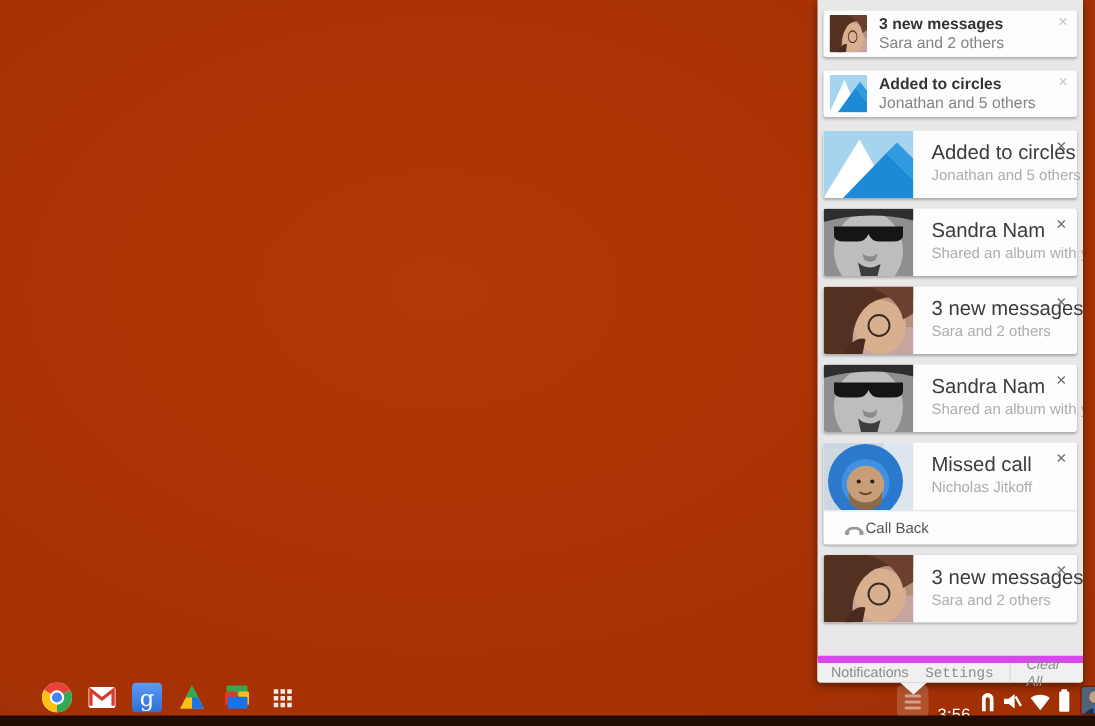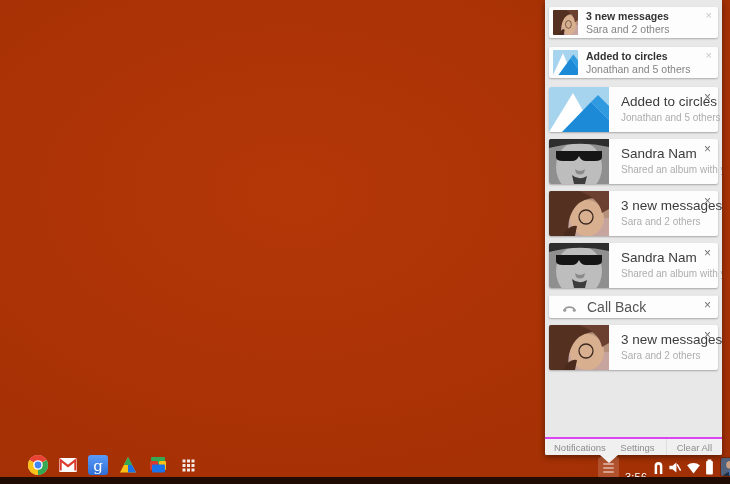--- a/index.html
+++ b/index.html
@@ -40,27 +40,27 @@
   .popup-close { position:absolute; top:2px; right:6px; font-size:11px; color:#c6c6c6; cursor:pointer; }
 
   .card { margin:0 4px 7px 4px; background:#fdfdfd; border-radius:2px; box-shadow:0 1px 2px rgba(0,0,0,.28); position:relative; cursor:pointer; }
   .card-top { display:flex; height:45px; }
   .card-img { width:60px; height:45px; flex:none; border-radius:2px 0 0 2px; overflow:hidden; }
   .card-img svg { display:block; width:100%; height:100%; }
   .card-body { padding:7px 0 0 12px; min-width:0; }
   .card-title { font-size:13.5px; color:#3c3c3c; line-height:15px; white-space:nowrap; }
   .card-sub { font-size:10px; color:#adadad; line-height:11px; margin-top:3px; white-space:nowrap; }
   .card-close { position:absolute; top:4px; right:7px; font-size:12px; color:#6f6f6f; cursor:pointer; line-height:12px; }
-  .action-row { display:flex; align-items:center; height:23px; border-top:1px solid #e9e9e9; padding-left:13px; gap:10px; font-size:14px; color:#555; }
+  .action-row { display:flex; align-items:center; height:23px; border-top:1px solid #e9e9e9; padding-left:13px; font-size:10px; color:#555; }
   .action-row svg { display:block; }
 
-  #panel-footer { position:absolute; left:0; right:0; bottom:0; height:18px; background:#f0f0f0; border-top:2px solid #d946ef; display:flex; align-items:center; font-size:9.5px; color:#8d8d8d; border-radius:0 0 2px 2px; }
+  #panel-footer { position:absolute; left:0; right:0; bottom:0; height:18px; background:#f0f0f0; border-top:5px solid #d946ef; display:flex; align-items:center; font-size:9.5px; color:#8d8d8d; border-radius:0 0 2px 2px; }
   #footer-notifications { flex:1; padding-left:9px; cursor:default; }
-  #footer-settings { padding:0 11px; cursor:pointer; height:100%; display:flex; align-items:center; }
-  #footer-clear { padding:0 10px; cursor:pointer; height:100%; display:flex; align-items:center; border-left:1px solid #dedede; }
+  #footer-settings { padding:0 11px; cursor:pointer; height:100%; display:flex; align-items:center;font-family:Liberation Mono, monospace; }
+  #footer-clear { padding:0 10px; cursor:pointer; height:100%; display:flex; align-items:center; border-left:1px solid #dedede;font-style:italic; }
 </style>
 </head>
 <body style="background: rgb(172, 51, 6);">
 
 <div id="wallpaper"></div>
 
 <div id="panel">
   <div id="panel-scroll">
   <div class="popup">
     <div class="popup-img">
@@ -168,20 +168,39 @@
           </div>
       <div class="card-body">
         <div class="card-title">Sandra Nam</div>
         <div class="card-sub">Shared an album with you</div>
       </div>
     </div>
     <span class="card-close">×</span>
 
   </div>
   <div class="card">
+    <div class="card-top">
+      <div class="card-img">
+            <svg viewBox="0 0 60 45" preserveAspectRatio="none">
+    <rect width="60" height="45" fill="#ccd7e1"></rect>
+    <rect x="40" width="20" height="45" fill="#dde6ee"></rect>
+    <circle cx="28" cy="26" r="25" fill="#2a79cc"></circle>
+    <circle cx="28" cy="27" r="16" fill="#4190e2"></circle>
+    <circle cx="28" cy="28" r="12.5" fill="#c79e78"></circle>
+    <path d="M17,31 a11,9 0 0 0 22,0 v7 a11,7 0 0 1 -22,0 Z" fill="#8a6a48"></path>
+    <circle cx="23.5" cy="26" r="1.4" fill="#2e1f14"></circle>
+    <circle cx="32.5" cy="26" r="1.4" fill="#2e1f14"></circle>
+    <path d="M24,33 q4,3 8,0" stroke="#5f4630" stroke-width="1.2" fill="none"></path>
+  </svg>
+          </div>
+      <div class="card-body">
+        <div class="card-title">Missed call</div>
+        <div class="card-sub">Nicholas Jitkoff</div>
+      </div>
+    </div>
     <span class="card-close">×</span>
 
       <div class="action-row">
         <svg width="15" height="11" viewBox="0 0 16 12">
     <path d="M2.5,9 C3.5,4.5 12.5,4.5 13.5,9" stroke="#9a9a9a" stroke-width="2" fill="none" stroke-linecap="round"></path>
     <circle cx="2.8" cy="9" r="1.7" fill="#9a9a9a"></circle>
             <circle cx="13.2" cy="9" r="1.7" fill="#9a9a9a"></circle>
   </svg>
         <span>Call Back</span>
       </div>

